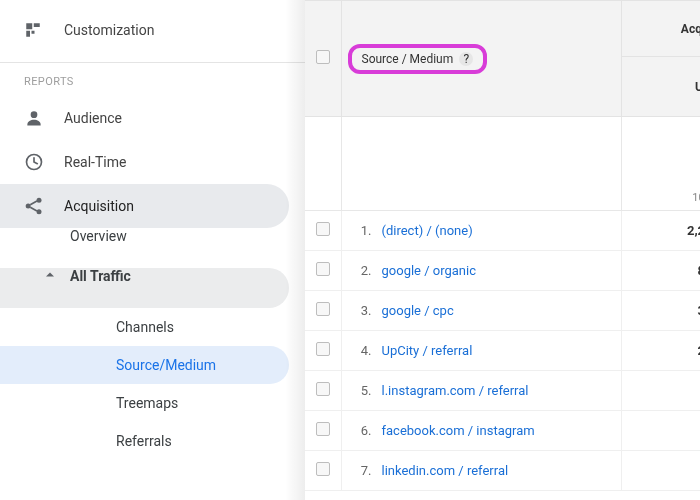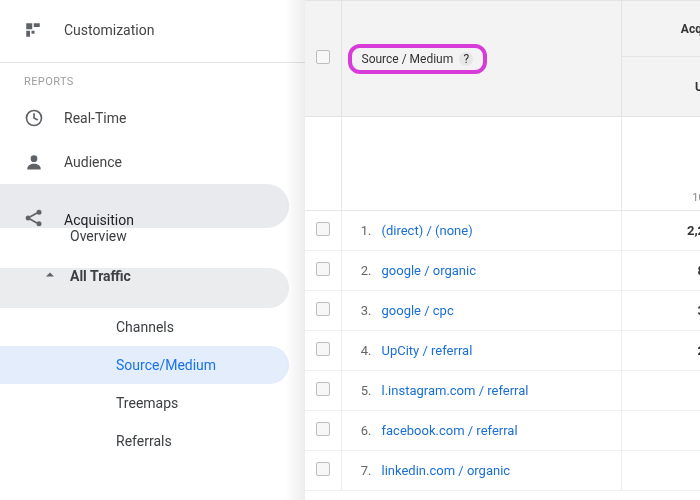--- a/index.html
+++ b/index.html
@@ -43,21 +43,20 @@
     border-radius: 0 22px 22px 0;
     margin-right: 16px;
   }
   .nav-link .icon { width: 40px; display:flex; align-items:center; justify-content:flex-start; }
   .nav-link .icon svg { fill: #5f6368; }
   .nav-link.top { margin-top: 8px; }
   .nav-link.active {
     background: #e8eaed;
     color: #222;
     font-weight: 400;
-    align-items: flex-end;
   }
   .divider {
     height: 1px;
     background: #e4e4e4;
     margin: 10px 0 6px 0;
   }
   .section-label {
     font-size: 11px;
     letter-spacing: 0.4px;
     color: #9e9e9e;
@@ -180,35 +179,35 @@
       </span>
       <span>Customization</span>
     </div>
 
     <div class="divider"></div>
     <div class="section-label">REPORTS</div>
 
     <div class="nav-link">
       <span class="icon">
         <svg width="20" height="20" viewBox="0 0 24 24">
+            <circle cx="12" cy="8" r="4"></circle>
+            <path d="M4 20c0-4 4-6 8-6s8 2 8 6v1H4z"></path>
+          </svg>
+      </span>
+      <span>Audience</span>
+    </div>
+
+    <div class="nav-link">
+      <span class="icon">
+        <svg width="20" height="20" viewBox="0 0 24 24">
             <circle cx="12" cy="12" r="9" fill="none" stroke="#5f6368" stroke-width="2"></circle>
             <path d="M12 7v5l4 2" stroke="#5f6368" stroke-width="2" fill="none" stroke-linecap="round"></path>
           </svg>
       </span>
       <span>Real-Time</span>
-    </div>
-
-    <div class="nav-link">
-      <span class="icon">
-        <svg width="20" height="20" viewBox="0 0 24 24">
-            <circle cx="12" cy="8" r="4"></circle>
-            <path d="M4 20c0-4 4-6 8-6s8 2 8 6v1H4z"></path>
-          </svg>
-      </span>
-      <span>Audience</span>
     </div>
 
     <div class="nav-link active">
       <span class="icon">
         <svg width="20" height="20" viewBox="0 0 24 24">
             <circle cx="5" cy="12" r="3"></circle>
             <circle cx="18" cy="5" r="3"></circle>
             <circle cx="18" cy="19" r="3"></circle>
             <path d="M7.5 10.6 15.5 6M7.5 13.4l8 4.6" stroke="#5f6368" stroke-width="2"></path>
           </svg>
@@ -295,25 +294,25 @@
             <td class="dimcell"><span class="rownum">4.</span><span class="dimval">UpCity / referral</span></td>
             <td class="metcell">255</td>
           </tr>
           <tr>
             <td class="chkcell"><input type="checkbox" class="cb" style=""></td>
             <td class="dimcell"><span class="rownum">5.</span><span class="dimval">l.instagram.com / referral</span></td>
             <td class="metcell">70</td>
           </tr>
           <tr>
             <td class="chkcell"><input type="checkbox" class="cb" style=""></td>
-            <td class="dimcell"><span class="rownum">6.</span><span class="dimval">facebook.com / referral</span></td>
+            <td class="dimcell"><span class="rownum">6.</span><span class="dimval">facebook.com / instagram</span></td>
             <td class="metcell">61</td>
           </tr>
           <tr>
             <td class="chkcell"><input type="checkbox" class="cb" style=""></td>
-            <td class="dimcell"><span class="rownum">7.</span><span class="dimval">linkedin.com / organic</span></td>
+            <td class="dimcell"><span class="rownum">7.</span><span class="dimval">linkedin.com / referral</span></td>
             <td class="metcell">44</td>
           </tr>
         </tbody>
     </table>
   </div>
 
 </div>
 
 </body></html>

